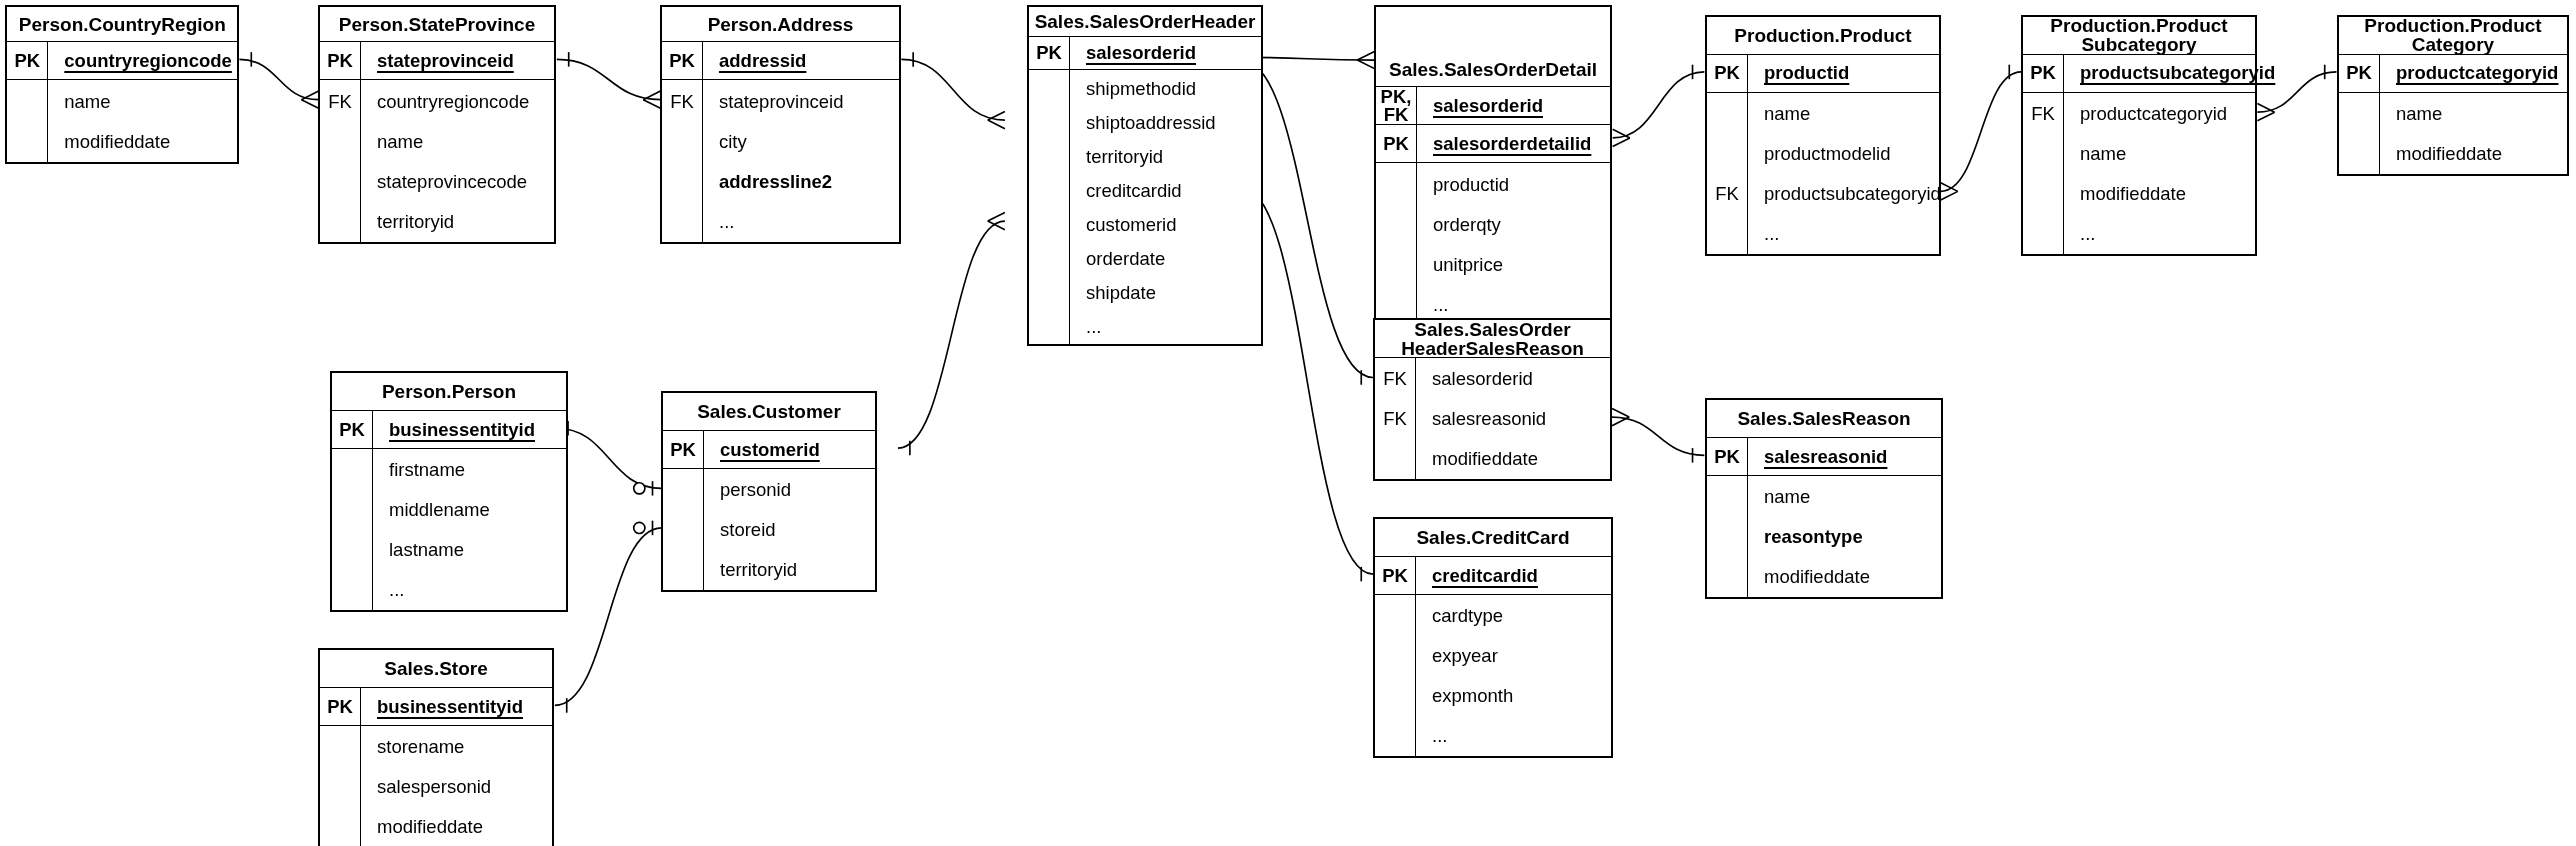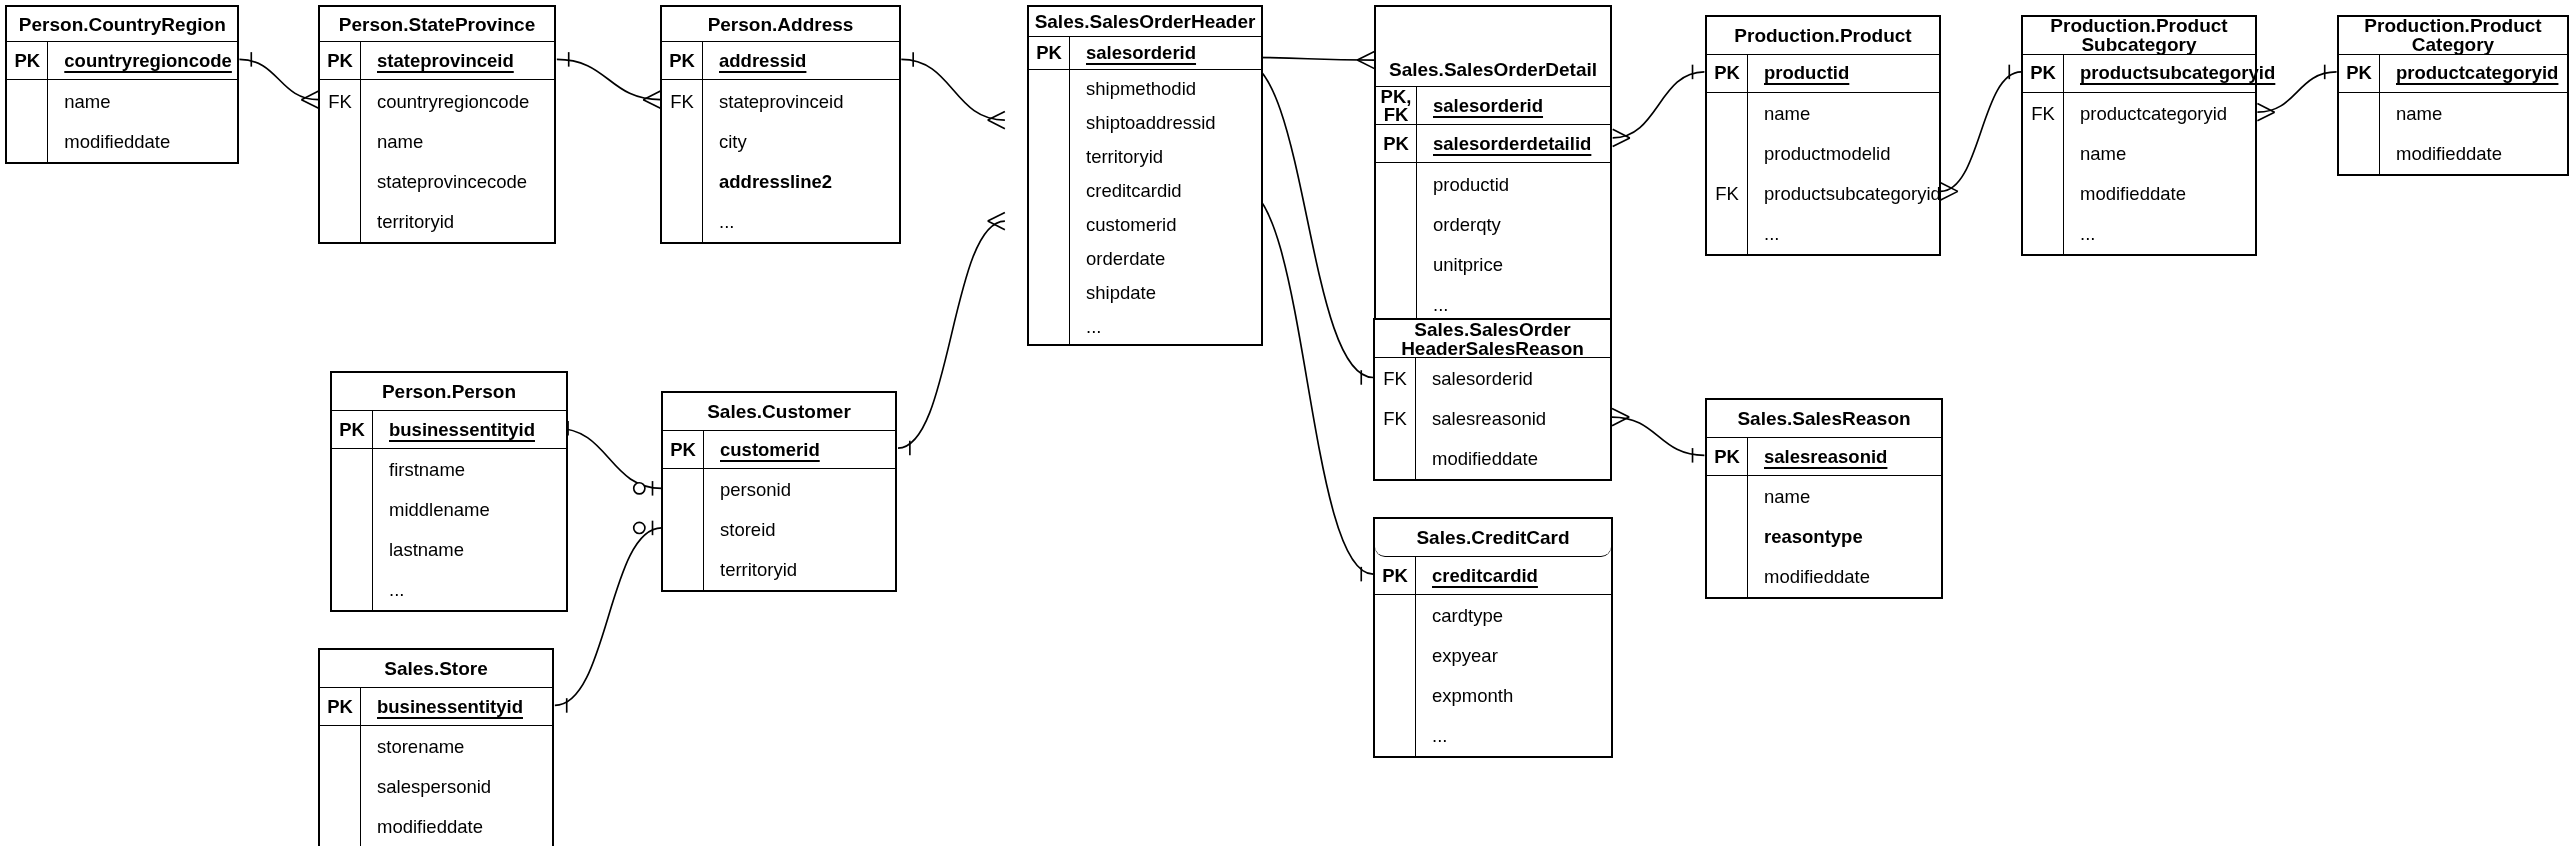--- a/index.html
+++ b/index.html
@@ -272,21 +272,21 @@
           <div class="aline" style="height: 40px;"></div>
         </div>
         <div class="ncol">
           <div class="aline" style="height: 40px;">firstname</div>
           <div class="aline" style="height: 40px;">middlename</div>
           <div class="aline" style="height: 40px;">lastname</div>
           <div class="aline" style="height: 40px;">...</div>
         </div>
       </div>
     </div>
-    <div class="tbl" style="left: 661px; top: 391px; width: 236px;">
+    <div class="tbl" style="left: 661px; top: 391px; width: 216px;">
       <div class="ttl" style="height: 38px;">Sales.Customer</div>
       <div class="krow" style="height: 38px;">
         <div class="kcell">PK</div>
         <div class="ncell pkname">customerid</div>
       </div>
       <div class="arow">
         <div class="kcol">
           <div class="aline" style="height: 40px;"></div>
           <div class="aline" style="height: 40px;"></div>
           <div class="aline" style="height: 40px;"></div>
@@ -327,21 +327,21 @@
           <div class="aline" style="height: 40px;"></div>
         </div>
         <div class="ncol">
           <div class="aline" style="height: 40px;">name</div>
           <div class="aline" style="height: 40px; font-weight: bold;">reasontype</div>
           <div class="aline" style="height: 40px;">modifieddate</div>
         </div>
       </div>
     </div>
     <div class="tbl" style="left: 1373px; top: 517px; width: 240px;">
-      <div class="ttl" style="height: 38px; border-radius: 10px;">Sales.CreditCard</div>
+      <div class="ttl" style="height: 38px;">Sales.CreditCard</div>
       <div class="krow" style="height: 38px;">
         <div class="kcell">PK</div>
         <div class="ncell pkname">creditcardid</div>
       </div>
       <div class="arow">
         <div class="kcol">
           <div class="aline" style="height: 40px;"></div>
           <div class="aline" style="height: 40px;"></div>
           <div class="aline" style="height: 40px;"></div>
           <div class="aline" style="height: 40px;"></div>

